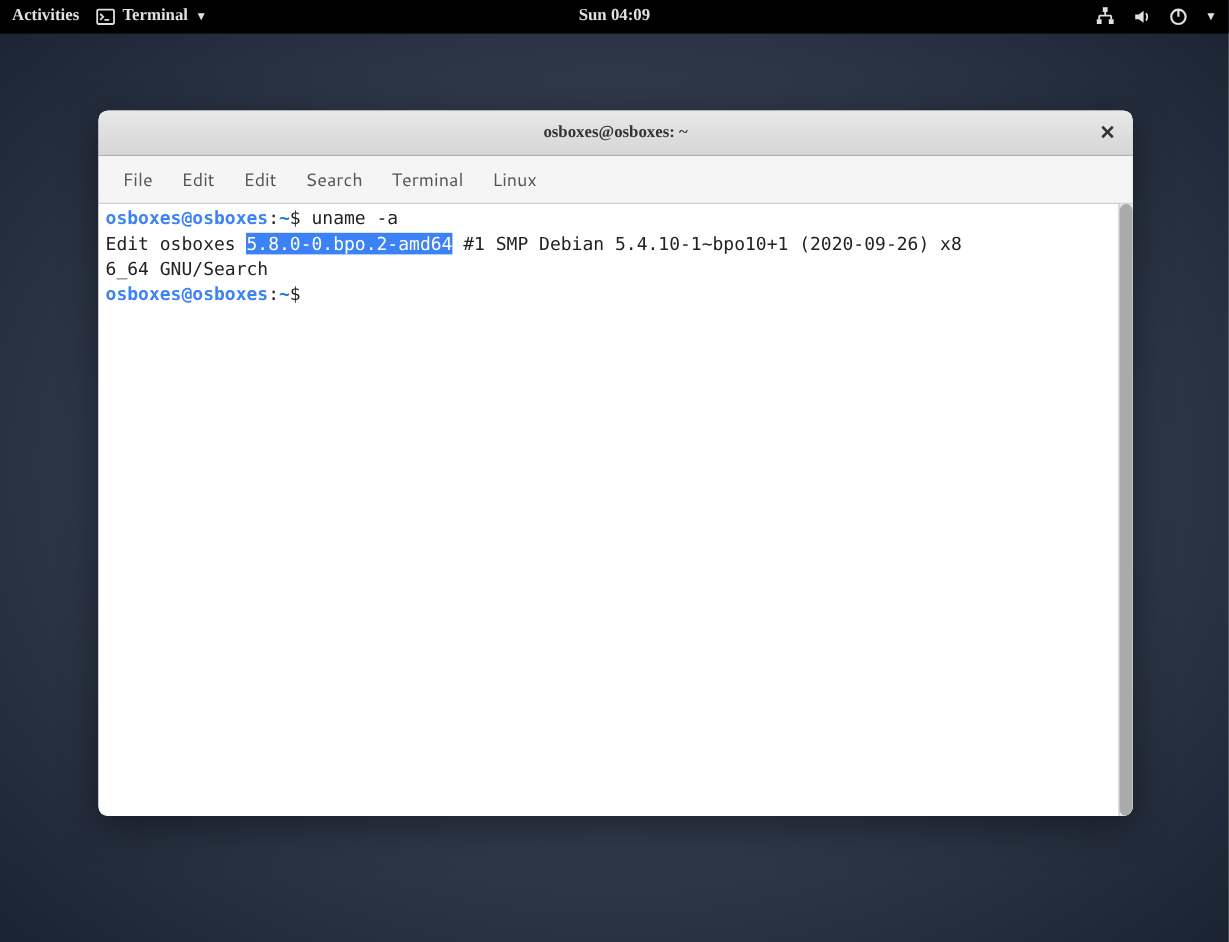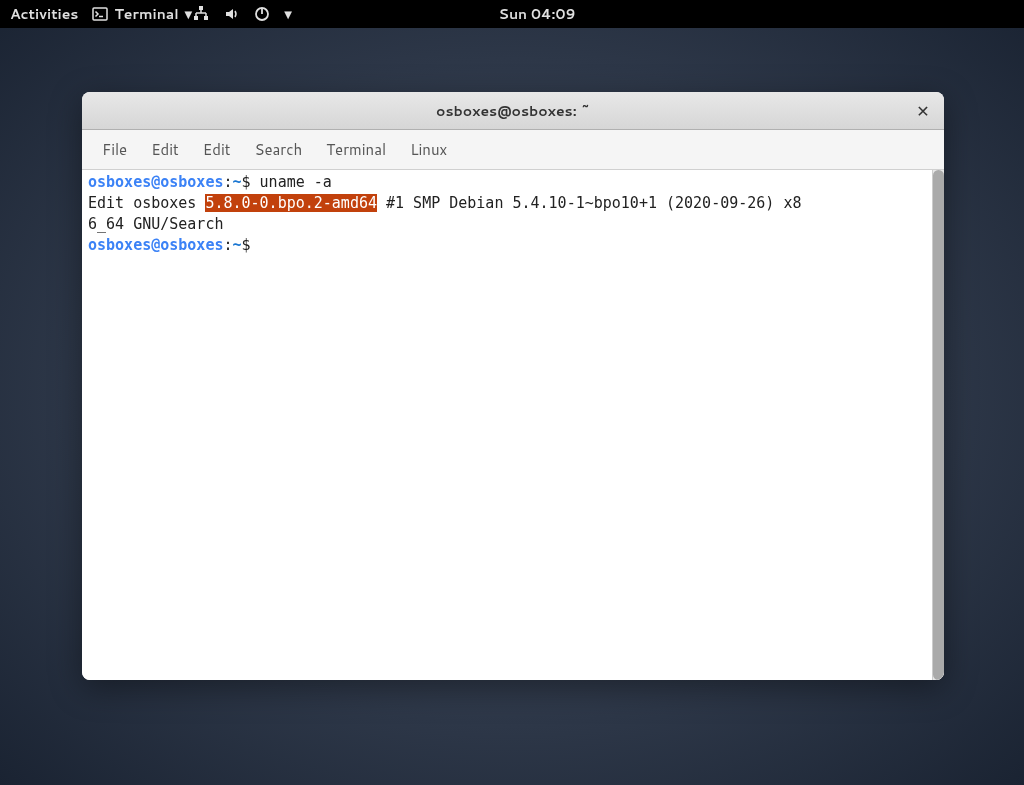--- a/index.html
+++ b/index.html
@@ -15,35 +15,36 @@
       overflow: hidden;
       position: relative;
     }
     
     
     .top-panel {
       background: #000000;
       height: 28px;
       display: flex;
       align-items: center;
+      justify-content: space-between;
       padding: 0 10px;
       color: #e0e0e0;
       font-size: 14px;
       font-weight: 600;
+      font-family: Liberation Serif, serif;
     }
     .panel-left, .panel-right {
       display: flex;
       align-items: center;
       gap: 14px;
     }
     .panel-center {
       position: absolute;
       left: 50%;
       transform: translateX(-50%);
-      margin-left: 25px;
     }
     .panel-item {
       display: flex;
       align-items: center;
       gap: 6px;
       cursor: pointer;
     }
     .app-icon {
       display: inline-flex;
       align-items: center;
@@ -67,20 +68,21 @@
       overflow: hidden;
     }
     .titlebar {
       background: linear-gradient(to bottom, #e8e8e8, #d6d6d6);
       height: 38px;
       display: flex;
       align-items: center;
       justify-content: center;
       position: relative;
       border-bottom: 1px solid #b0b0b0;
+      font-family: Liberation Serif, serif;
     }
     .titlebar-title {
       color: #333;
       font-size: 14px;
       font-weight: 600;
     }
     .close-btn {
       position: absolute;
       right: 10px;
       top: 50%;
@@ -131,21 +133,21 @@
       font-weight: 600;
     }
     .term-prompt-path {
       color: #1976D2;
       font-weight: 600;
     }
     .term-prompt-symbol {
       color: #222;
     }
     .highlight {
-      background: #c2410c;
+      background: #3b82f6;
       color: #ffffff;
       margin-top: 16px;
     }
     .scrollbar {
       width: 12px;
       background: #e8e8e8;
       border-left: 1px solid #ccc;
     }
     .scrollbar-thumb {
       background: #aaaaaa;

